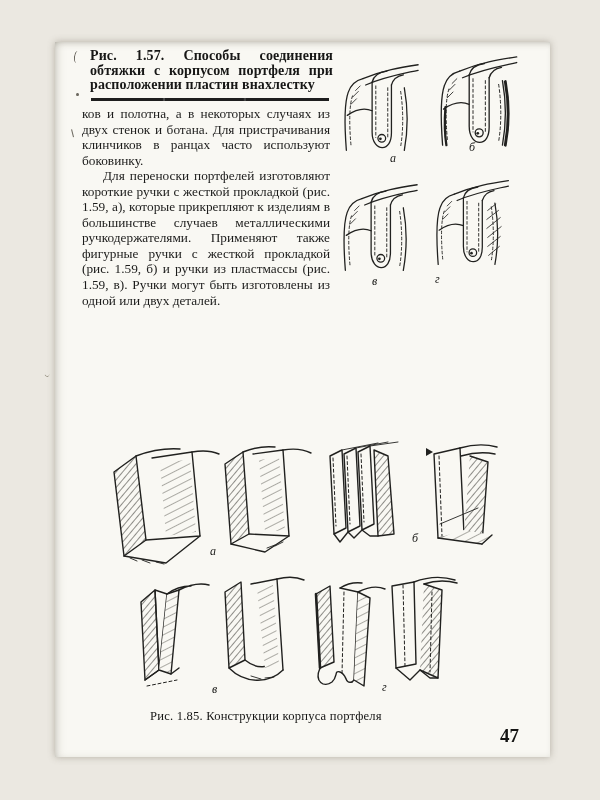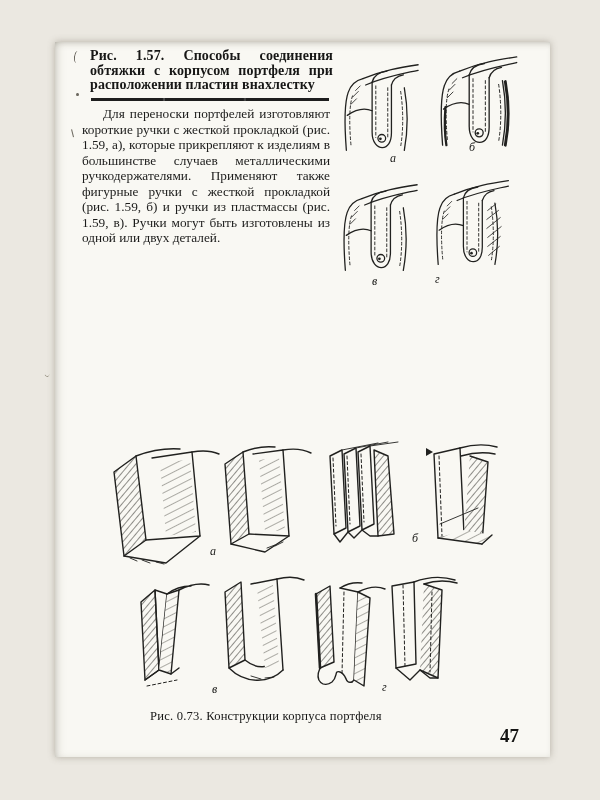--- a/index.html
+++ b/index.html
@@ -97,20 +97,21 @@
       </g>
 
       <text class="lbl" x="54" y="112">а</text>
       <text class="lbl" x="133" y="101">б</text>
       <text class="lbl" x="36" y="235">в</text>
       <text class="lbl" x="99" y="233">г</text>
     </svg>
 
     <div class="bodytext">
       <div class="floatbox"></div>
+      <p class="p">ков и полотна, а в некоторых случаях из двух стенок и ботана. Для пристрачивания клинчиков в ранцах часто используют боковинку.</p>
       <p class="p ind">Для переноски портфелей изготовляют короткие ручки с жесткой прокладкой (рис. 1.59, а), которые прикрепляют к изделиям в большинстве случаев металлическими ручкодержателями. Применяют также фигурные ручки с жесткой прокладкой (рис. 1.59, б) и ручки из пластмассы (рис. 1.59, в). Ручки могут быть изготовлены из одной или двух деталей.</p>
     </div>
 
     <svg class="fig158 ink" viewBox="0 0 445 268">
       <defs>
         <pattern id="hA" patternUnits="userSpaceOnUse" width="5" height="5" patternTransform="rotate(40)">
           <rect width="5" height="5" fill="#f9f8f3"></rect>
           <line x1="0" y1="0" x2="0" y2="5" stroke="#34342f" stroke-width="1.1"></line>
         </pattern>
         <pattern id="hB" patternUnits="userSpaceOnUse" width="7" height="7" patternTransform="rotate(63)">
@@ -203,16 +204,16 @@
         <path d="M8 96 L22 108 L32 98 M32 98 L42 106 L50 106"></path>
         <path class="dsh" d="M44 20 L42 100"></path>
       </g>
 
       <text class="lbl" x="127" y="121">а</text>
       <text class="lbl" x="329" y="108">б</text>
       <text class="lbl" x="129" y="259">в</text>
       <text class="lbl" x="299" y="257">г</text>
     </svg>
 
-    <div class="cap158">Рис. 0.73. Конструкции корпуса портфеля</div>
+    <div class="cap158">Рис. 1.85. Конструкции корпуса портфеля</div>
     <div class="pagenum">47</div>
   </div>
 </div>
 
 </body></html>

